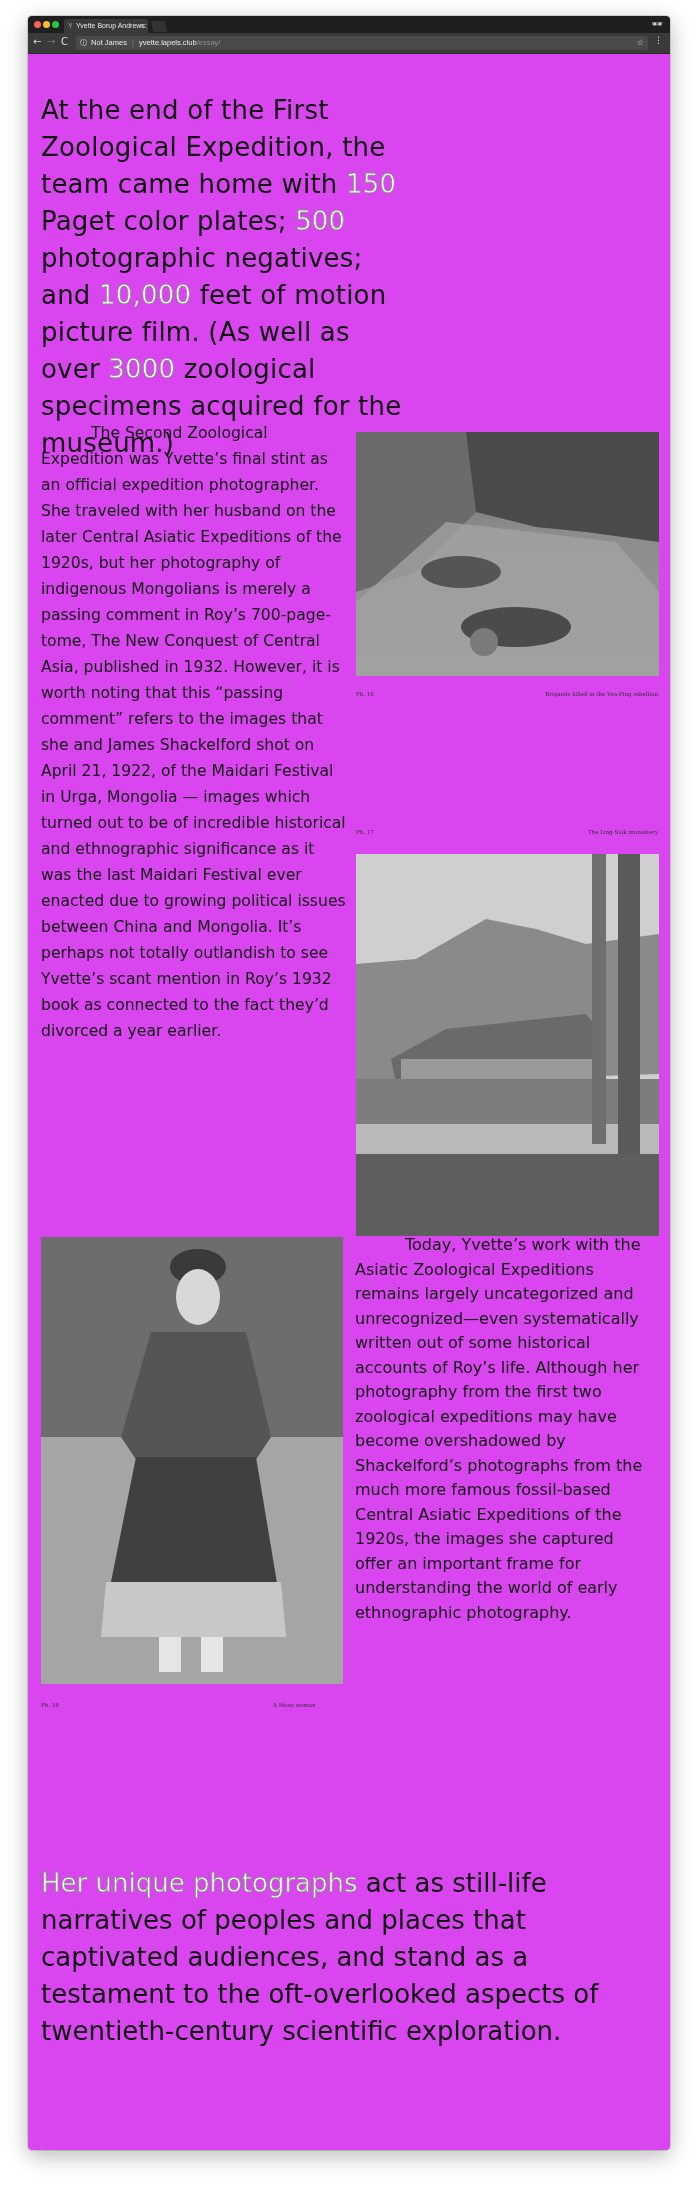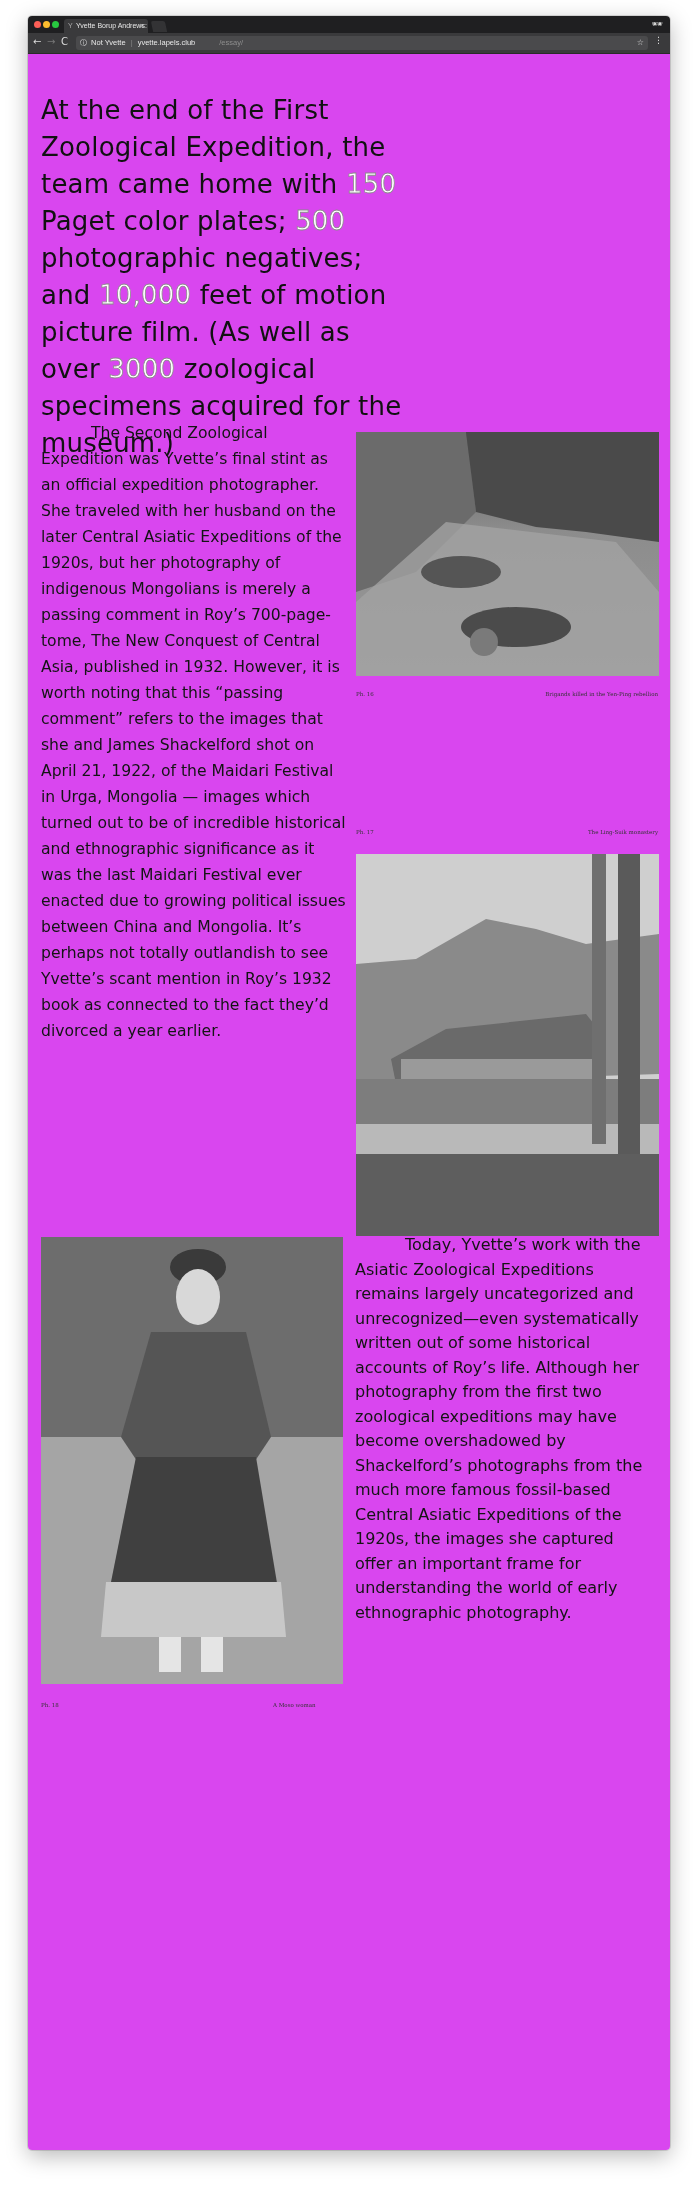--- a/index.html
+++ b/index.html
@@ -42,21 +42,21 @@
   .nav-fwd { left: 19px; color: #777; }
   .nav-reload { left: 33px; }
   .omnibox {
     position: absolute; left: 48px; top: 3px; right: 22px; height: 14px;
     background: #4a4a4c; border-radius: 3px;
     font-family: "Liberation Sans", sans-serif; font-size: 7.5px; line-height: 14px; color: #e8e8e8;
     white-space: nowrap; padding-left: 4px;
   }
   .omni-info { font-size: 7px; margin-right: 2px; }
   .omni-sep { color: #888; margin: 0 3px; }
-  .omni-path { color: #8e8e8e; margin-left: 24px; }
+  .omni-path { color: #8e8e8e; }
   .omni-star { position: absolute; right: 4px; top: 0; font-size: 8px; color: #ddd; }
   .menu-dots { position: absolute; right: 7px; top: 2px; font-size: 9px; color: #ddd; }
 
   .content { position: absolute; left: 0; top: 38px; width: 100%; bottom: 0; background: #d946ef; }
 
   .headline {
     position: absolute; left: 13px; top: 38px; width: 370px;
     font-family: "DejaVu Sans", sans-serif; font-size: 26px; line-height: 37px;
     color: #111; letter-spacing: 0.2px; margin: 0; font-weight: normal;
   }
@@ -100,21 +100,21 @@
     </div>
     <div class="newtab"></div>
     <span class="incognito">🕶</span>
   </div>
   <div class="toolbar">
     <span class="nav nav-back">←</span>
     <span class="nav nav-fwd">→</span>
     <span class="nav nav-reload">C</span>
     <div class="omnibox">
       <span class="omni-info">ⓘ</span>
-      <span>Not Yvette</span>
+      <span>Not James</span>
       <span class="omni-sep">|</span>
       <span>yvette.lapels.club</span><span class="omni-path">/essay/</span>
       <span class="omni-star">☆</span>
     </div>
     <span class="menu-dots">⋮</span>
   </div>
 
   <div class="content">
     <h1 class="headline">
       <span>At the end of the First Zoological Expedition, the team came home with </span><span class="outlined">150</span><span> Paget color plates; </span><span class="outlined">500</span><span> photographic negatives; and </span><span class="outlined">10,000</span><span> feet of motion picture film. (As well as over </span><span class="outlined">3000</span><span> zoological specimens acquired for the museum.)</span>
@@ -172,14 +172,15 @@
         <polygon points="110,95 205,95 230,200 210,230 100,230 80,200" fill="#555"></polygon>
         <polygon points="95,220 215,220 240,370 65,370" fill="#404040"></polygon>
         <polygon points="65,345 240,345 245,400 60,400" fill="#c8c8c8"></polygon>
         <rect x="118" y="400" width="22" height="35" fill="#e5e5e5"></rect>
         <rect x="160" y="400" width="22" height="35" fill="#e5e5e5"></rect>
       </svg>
     </div>
     <div class="caption" style="left:13px; top:1648px;">Ph. 18</div>
     <div class="caption" style="left:245px; top:1648px;">A Moso woman</div>
 
+    <h2 class="closing"><span class="outlined">Her unique photographs</span><span> act as still-life narratives of peoples and places that captivated audiences, and stand as a testament to the oft-overlooked aspects of twentieth-century scientific exploration.</span></h2>
   </div>
 </div>
 
 </body></html>

